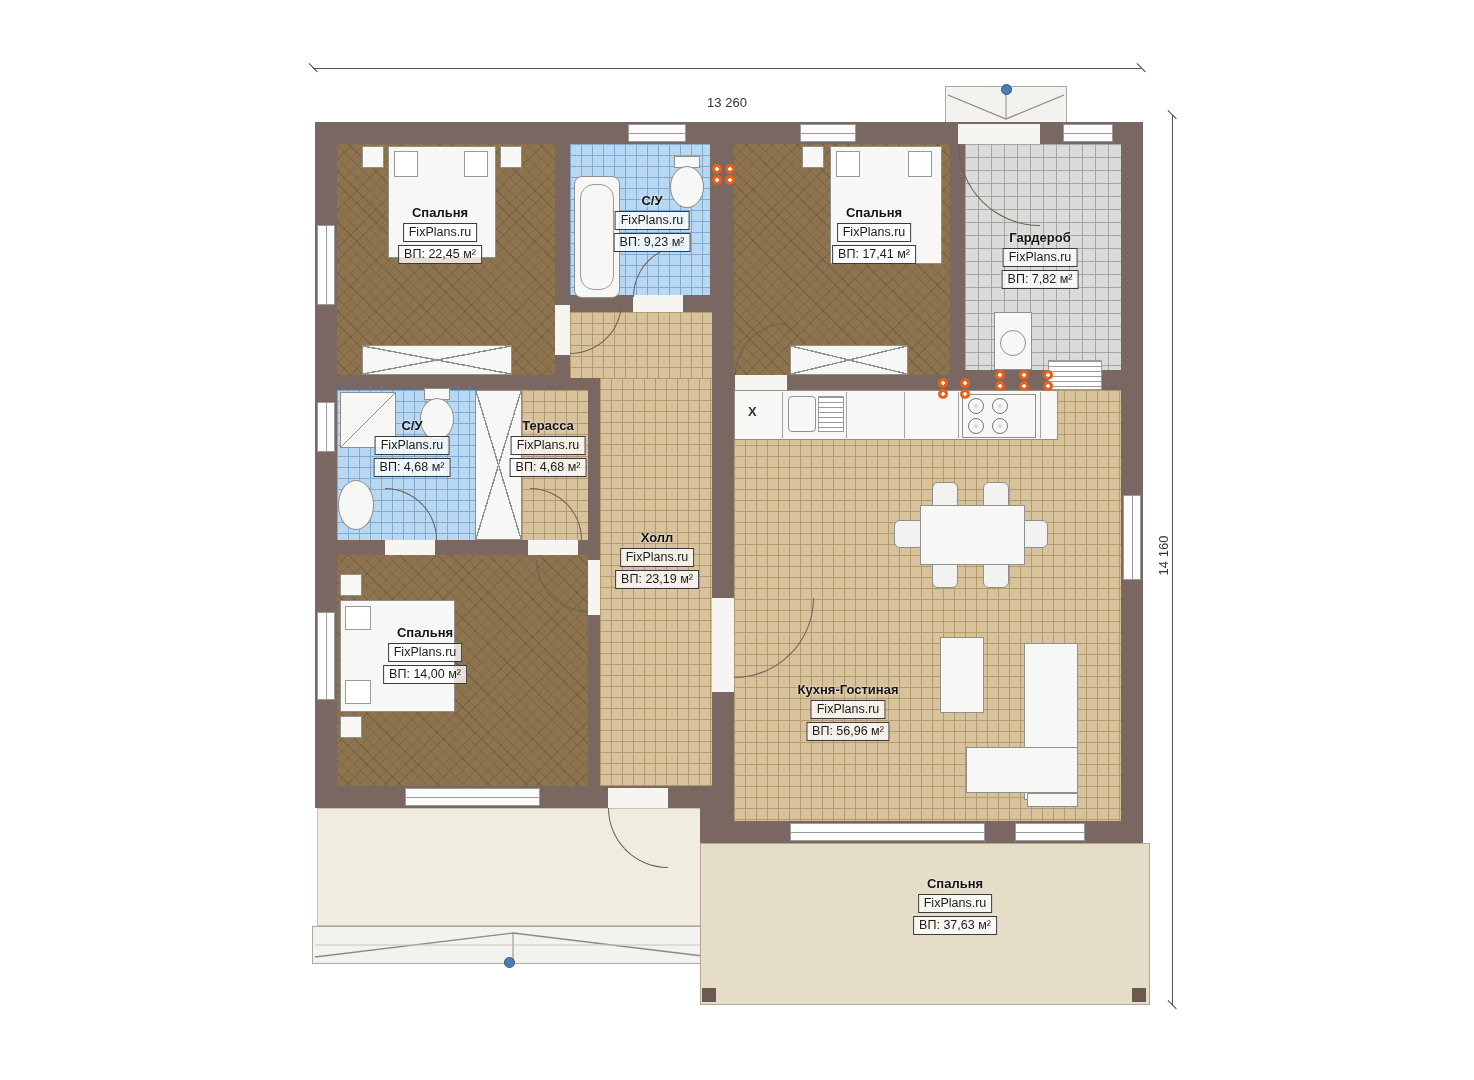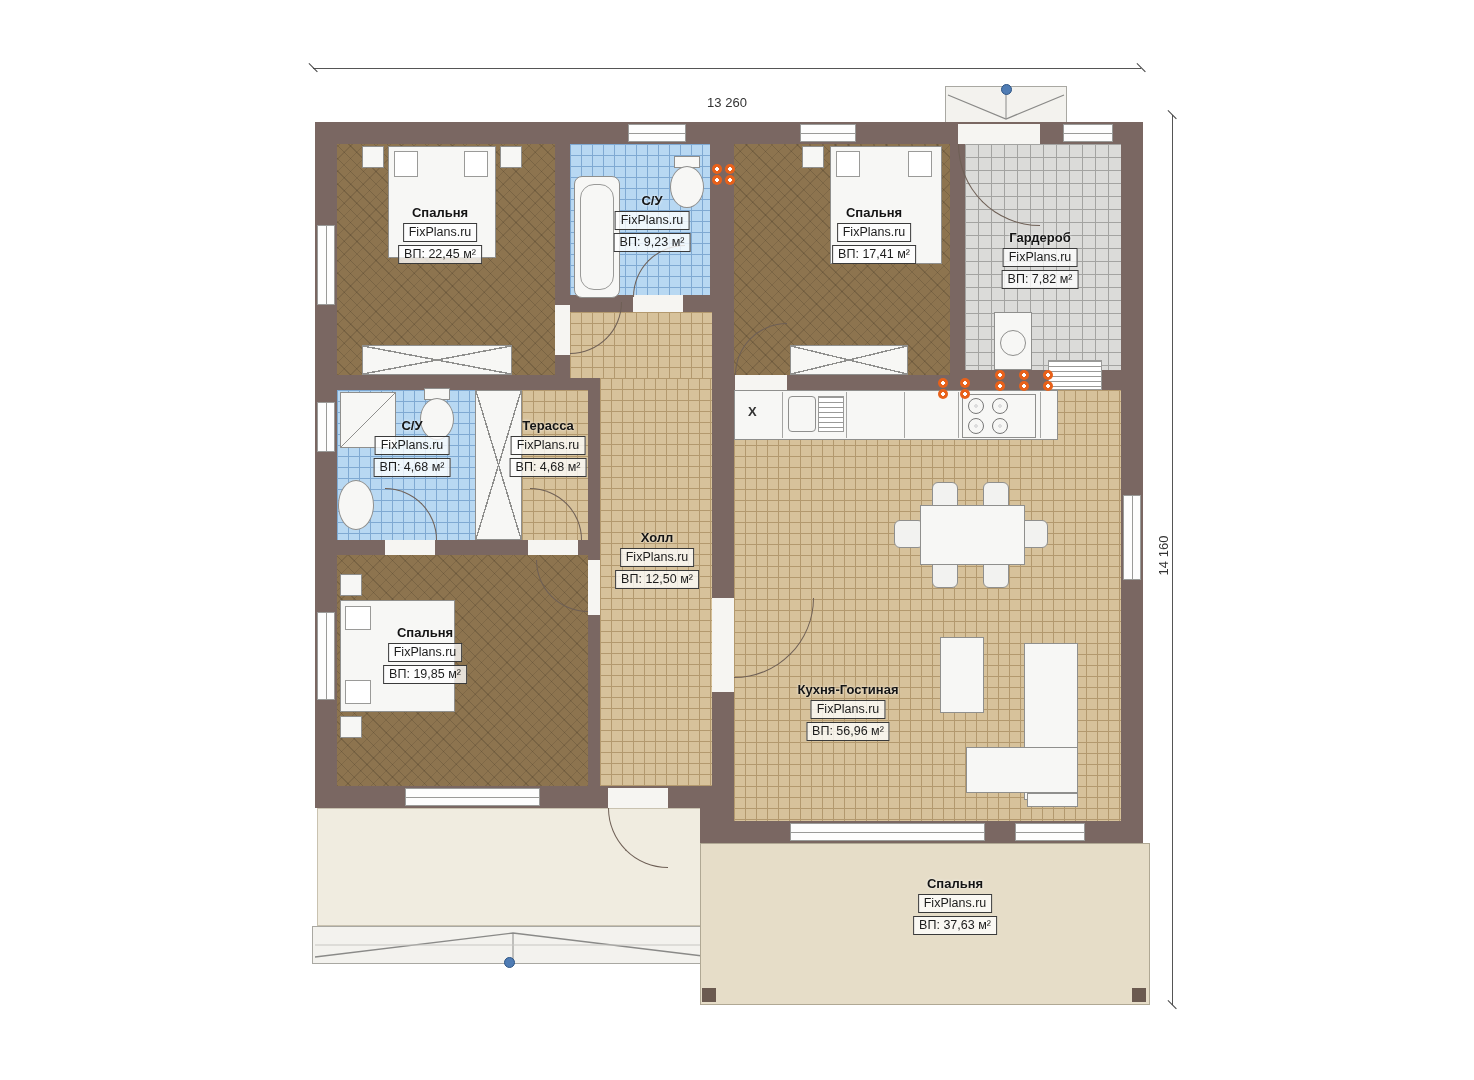--- a/index.html
+++ b/index.html
@@ -253,26 +253,26 @@
     <div class="label-box">ВП: 4,68 м²</div>
   </div>
   <div class="room-label" style="left:548px;top:418px;">
     <div class="room-name">Терасса</div>
     <div class="label-box">FixPlans.ru</div>
     <div class="label-box">ВП: 4,68 м²</div>
   </div>
   <div class="room-label" style="left:657px;top:530px;">
     <div class="room-name">Холл</div>
     <div class="label-box">FixPlans.ru</div>
-    <div class="label-box">ВП: 12,50 м²</div>
+    <div class="label-box">ВП: 23,19 м²</div>
   </div>
   <div class="room-label" style="left:425px;top:625px;">
     <div class="room-name">Спальня</div>
     <div class="label-box">FixPlans.ru</div>
-    <div class="label-box">ВП: 19,85 м²</div>
+    <div class="label-box">ВП: 14,00 м²</div>
   </div>
   <div class="room-label" style="left:848px;top:682px;">
     <div class="room-name">Кухня-Гостиная</div>
     <div class="label-box">FixPlans.ru</div>
     <div class="label-box">ВП: 56,96 м²</div>
   </div>
   <div class="room-label" style="left:955px;top:876px;">
     <div class="room-name">Спальня</div>
     <div class="label-box">FixPlans.ru</div>
     <div class="label-box">ВП: 37,63 м²</div>

